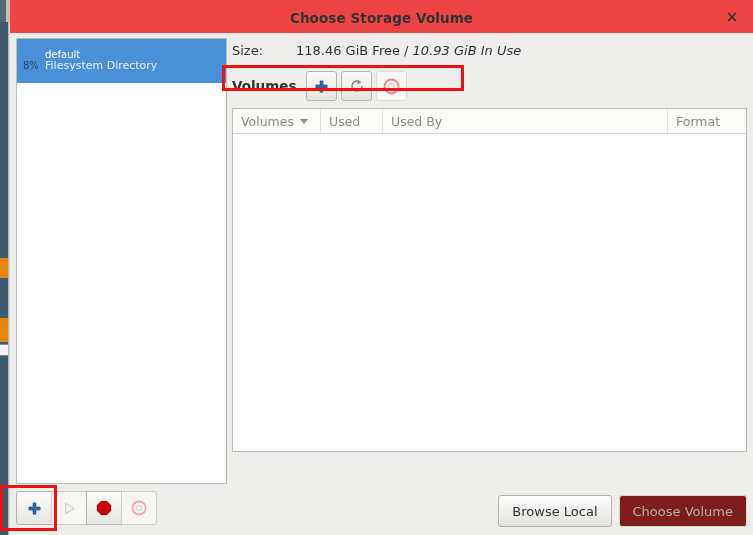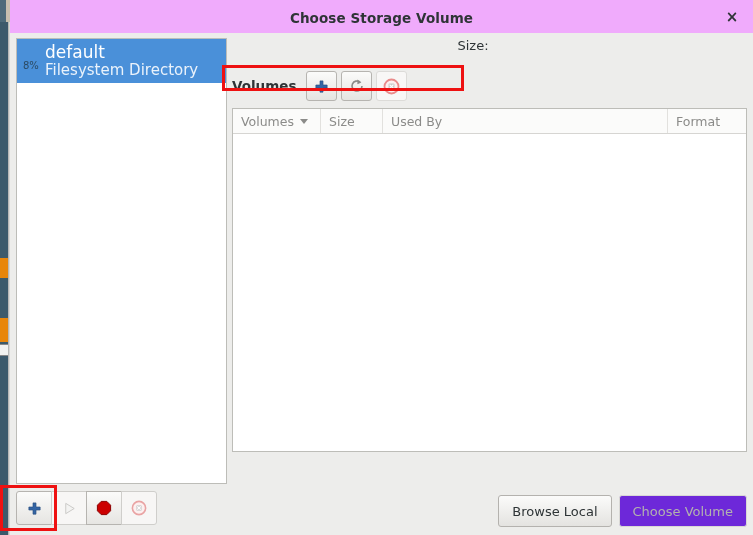--- a/index.html
+++ b/index.html
@@ -46,21 +46,21 @@
   #dialog {
     position: absolute; left: 10px; top: 0; width: 743px; height: 535px;
     background: #ededeb;
     z-index: 5;
   }
 
   
   #titlebar {
     position: relative;
     height: 36px;
-    background: #f0abfc;
+    background: #ef4444;
     border-bottom: 1px solid #bfbcb8;
     display: flex; align-items: center; justify-content: center;
   }
   #title-text {
     font-size: 13.5px; font-weight: bold; color: #2e3436;
     letter-spacing: .1px;
   }
   #close-btn {
     position: absolute; right: 10px; top: 50%; transform: translateY(-50%);
     width: 22px; height: 22px; display: flex; align-items: center; justify-content: center;
@@ -83,22 +83,22 @@
   .pool-row {
     display: flex; align-items: center;
     height: 44px; padding: 0 6px;
     background: #4a90d9; color: #ffffff;
   }
   .pool-usage {
     font-size: 10px; color: #2b4a63; width: 22px; flex: 0 0 22px;
     text-align: left; padding-top: 8px;
   }
   .pool-texts { display: flex; flex-direction: column; justify-content: center; line-height: 1.15; }
-  .pool-name { font-size: 17px; color: #ffffff; }
-  .pool-type { font-size: 15px; color: #eaf2fb; }
+  .pool-name { font-size: 10px; color: #ffffff; }
+  .pool-type { font-size: 11px; color: #eaf2fb; }
 
   
   #left-toolbar {
     position: absolute; left: 6px; top: 458px;
     display: flex;
   }
   .tb-btn {
     width: 36px; height: 34px;
     background: linear-gradient(to bottom, #fbfbfa, #e6e5e2);
     border: 1px solid #b6b4b0;
@@ -109,21 +109,21 @@
   .tb-btn.flat { background: #f7f6f5; border-color: #cfcecb; cursor: default; }
   .tb-btn.first { border-radius: 3px 0 0 3px; }
   .tb-btn.last  { border-radius: 0 3px 3px 0; }
 
   
   #right-pane {
     position: absolute; left: 222px; top: 5px; right: 6px; bottom: 0;
   }
   .info-row {
     display: flex; align-items: center; height: 24px;
-    font-size: 13px; color: #2e3436; flex-direction: column;
+    font-size: 13px; color: #2e3436;
   }
   .info-label { width: 64px; flex: 0 0 64px; }
   .info-value { white-space: nowrap; }
   .info-value .ital { font-style: italic; }
 
   #location-row { position: relative; }
 
   
   #volumes-bar {
     display: flex; align-items: center; margin-top: 8px; height: 32px;
@@ -181,21 +181,21 @@
     background: linear-gradient(to bottom, #fbfbfa, #e4e3e0);
     border: 1px solid #b4b2ae; border-radius: 3px;
     cursor: pointer; white-space: nowrap;
   }
   .act-btn.focus {
     background: linear-gradient(to bottom, #fbfbfa, #e8e7e4);
     outline: 1px dotted #777; outline-offset: -4px;
   }
   .act-btn.disabled {
     color: #b3b2af;
-    background: #6d28d9; border-color: #d9d8d5; cursor: default;
+    background: #7f1d1d; border-color: #d9d8d5; cursor: default;
   }
 
   
   .annot {
     position: absolute; border: 3px solid #ee1111; pointer-events: none; z-index: 40;
   }
   #annot-location { left: 222px; top: 65px; width: 242px; height: 26px; }
   #annot-add { left: 0px; top: 485px; width: 57px; height: 46px; }
 </style>
 </head>
@@ -252,20 +252,23 @@
           <rect x="5.3" y="5.3" width="5.4" height="5.4" rx="1" fill="#cfcfcf"></rect>
           <path d="M6.3 6.3 9.7 9.7M9.7 6.3 6.3 9.7" stroke="#ffffff" stroke-width="1.1"></path>
         </svg>
       </div>
     </div>
 
     <div id="right-pane">
 
       <div class="info-row">
         <div class="info-label">Size:</div>
+        <div class="info-value">
+          <span>118.46 GiB Free / </span><span class="ital">10.93 GiB In Use</span>
+        </div>
       </div>
 
 
       <div id="volumes-bar">
         <div id="volumes-label">Volumes</div>
         <div class="vol-btn">
           <svg width="15" height="15" viewBox="0 0 16 16">
             <path d="M6.4 2h3.2v4.4H14v3.2H9.6V14H6.4V9.6H2V6.4h4.4z" fill="#3465a4" stroke="#2a4f80" stroke-width=".7"></path>
           </svg>
         </div>
@@ -283,21 +286,21 @@
           </svg>
         </div>
       </div>
 
       <div id="vol-table">
         <div id="vol-head">
           <div class="th" style="width:88px">
             <span>Volumes</span>
             <span class="sort-caret"></span>
           </div>
-          <div class="th" style="width:62px">Size</div>
+          <div class="th" style="width:62px">Used</div>
           <div class="th" style="flex:1">Used By</div>
           <div class="th" style="width:78px">Format</div>
         </div>
         <div id="vol-body"></div>
       </div>
 
     </div>
 
     <div id="action-bar">
       <div class="act-btn">Browse Local</div>

